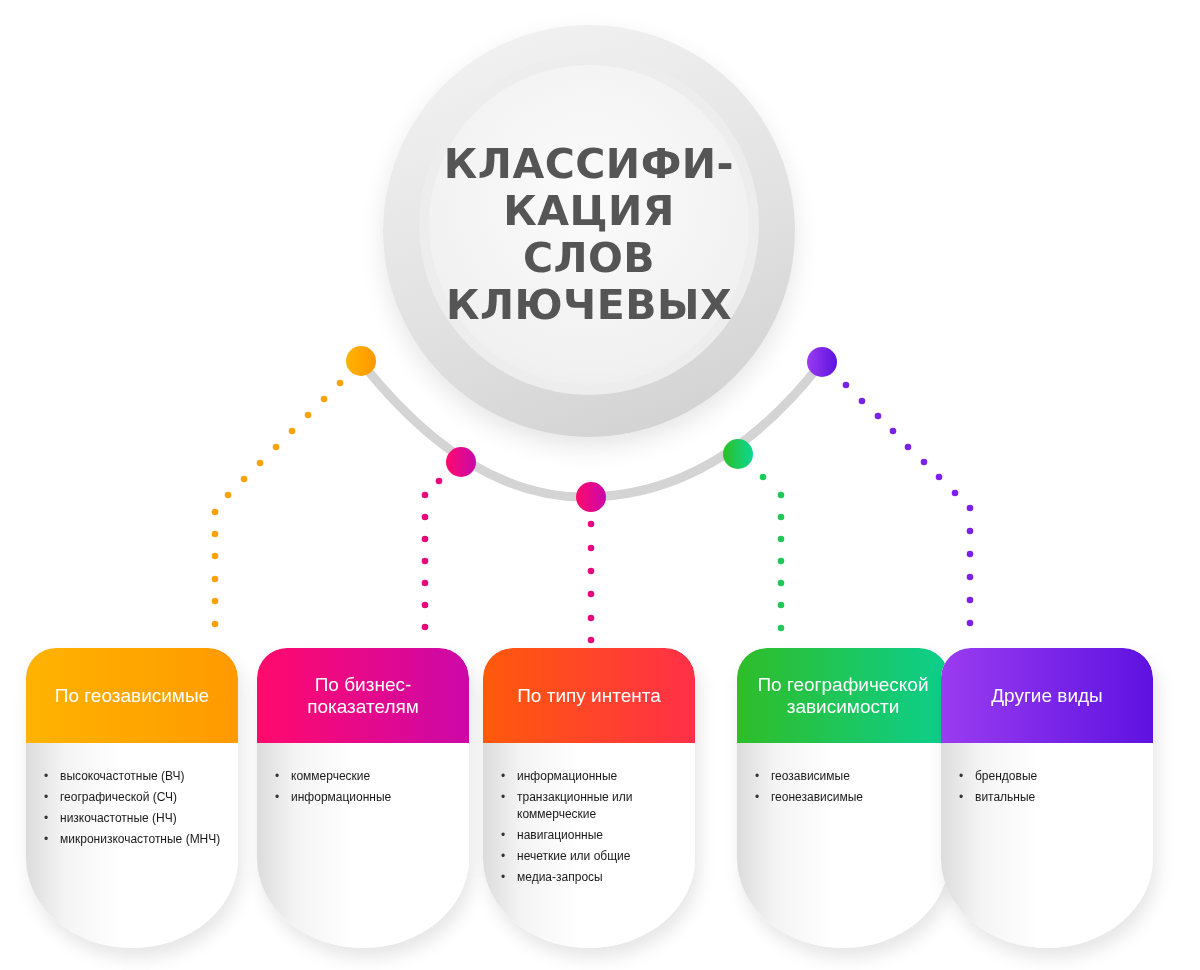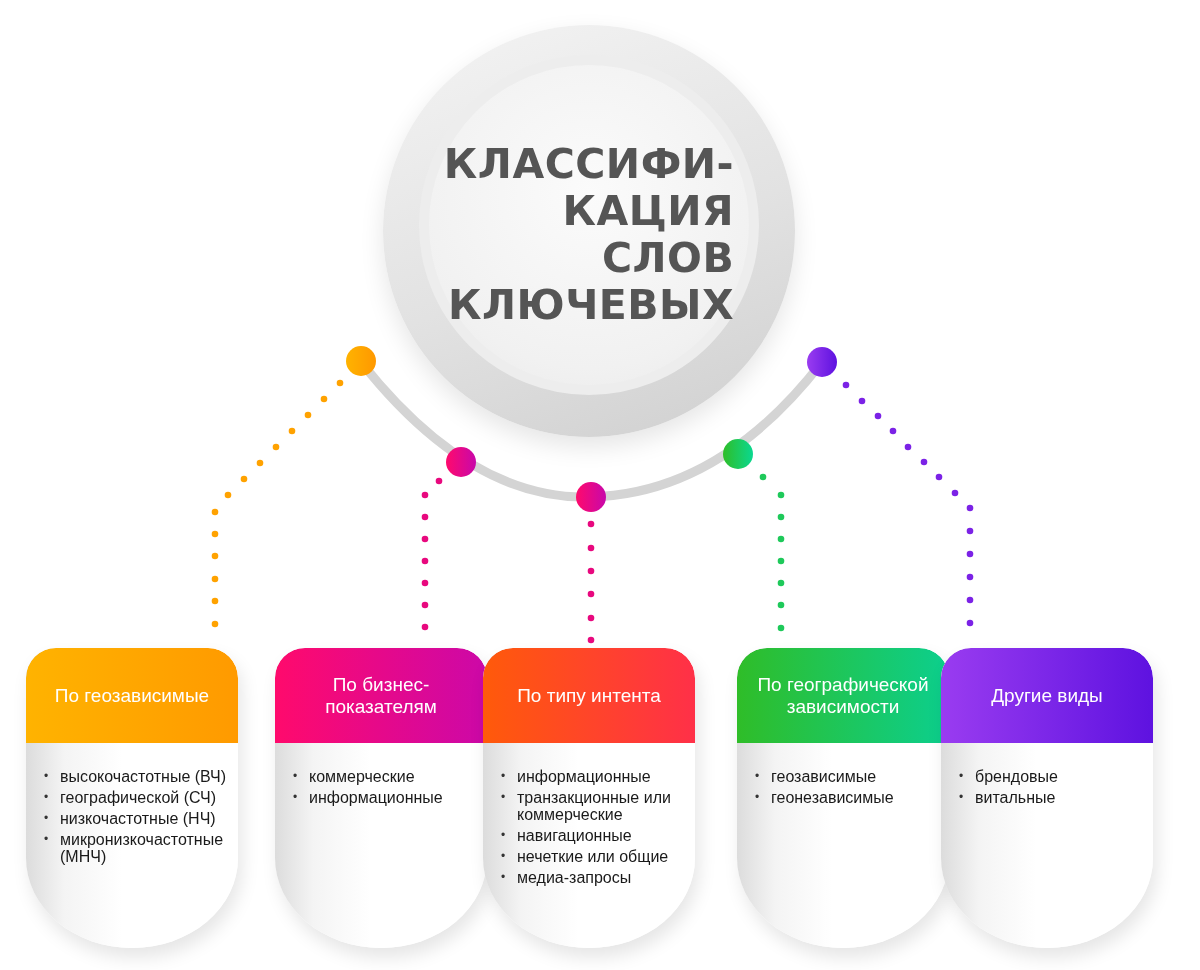--- a/index.html
+++ b/index.html
@@ -7,32 +7,32 @@
     .stage { position: absolute; left: 0; top: 0; width: 1200px; height: 970px; }
     svg.connectors { position: absolute; left: 0; top: 0; }
     .hub { position: absolute; left: 383px; top: 25px; width: 412px; height: 412px; border-radius: 50%;
       background: linear-gradient(160deg, #f4f4f4 0%, #e2e2e2 55%, #cfcfcf 100%);
       box-shadow: 0 10px 25px rgba(0,0,0,0.10); }
     .hub-inner { position: absolute; left: 36px; top: 30px; width: 340px; height: 340px; border-radius: 50%;
       background: radial-gradient(circle at 50% 40%, #fbfbfb 0%, #f1f1f1 70%, #e9e9e9 100%);
       border: 10px solid #ededed; box-sizing: border-box;
       display: flex; align-items: center; justify-content: center; }
     .hub-title { font-family: "DejaVu Sans", sans-serif; font-weight: bold; font-size: 41px; line-height: 47px;
-      color: #555555; text-align: right; letter-spacing: 0.5px; margin-top: 20px; }
+      color: #555555; text-align: center; letter-spacing: 0.5px; margin-top: 20px; }
     .hub-title span { display: block; }
     .card { position: absolute; top: 648px; width: 212px; height: 300px; }
     .card-shape { position: absolute; left: 0; top: 0; width: 212px; height: 300px;
       border-radius: 30px 30px 50% 50% / 30px 30px 90px 90px;
       background: linear-gradient(90deg, #dcdcdc 0%, #f4f4f4 18%, #ffffff 45%, #ffffff 100%);
       box-shadow: 4px 10px 18px rgba(0,0,0,0.10); overflow: hidden; }
     .card-head { position: absolute; left: 0; top: 0; width: 212px; height: 95px; border-radius: 30px 30px 0 0;
       display: flex; align-items: center; justify-content: center; text-align: center;
       color: #ffffff; font-size: 19px; line-height: 22px; padding: 0 6px; box-sizing: border-box; }
     .card-list { position: absolute; left: 16px; top: 120px; right: 8px; margin: 0; padding: 0; list-style: none;
-      font-size: 16px; line-height: 17px; color: #1a1a1a; }
+      font-size: 12px; line-height: 17px; color: #1a1a1a; }
     .card-list li { position: relative; padding-left: 18px; margin-bottom: 4px; }
     .card-list li::before { content: "•"; position: absolute; left: 2px; top: 0; font-size: 12px; color: #333; }
   </style>
 </head>
 <body>
 
 <div class="stage">
 
   <svg class="connectors" width="1200" height="970">
     <defs>
@@ -146,21 +146,21 @@
       </div>
       <ul class="card-list">
         <li>высокочастотные (ВЧ)</li>
         <li>географической (СЧ)</li>
         <li>низкочастотные (НЧ)</li>
         <li>микронизкочастотные (МНЧ)</li>
       </ul>
     </div>
   </div>
 
-  <div class="card" style="left:275px;">
+  <div class="card" style="left:257px;">
     <div class="card-shape">
       <div class="card-head" style="background:linear-gradient(90deg,#ff0a6c,#cc08a8);padding:0 30px;">
         <span>По бизнес-показателям</span>
       </div>
       <ul class="card-list">
         <li>коммерческие</li>
         <li>информационные</li>
       </ul>
     </div>
   </div>

